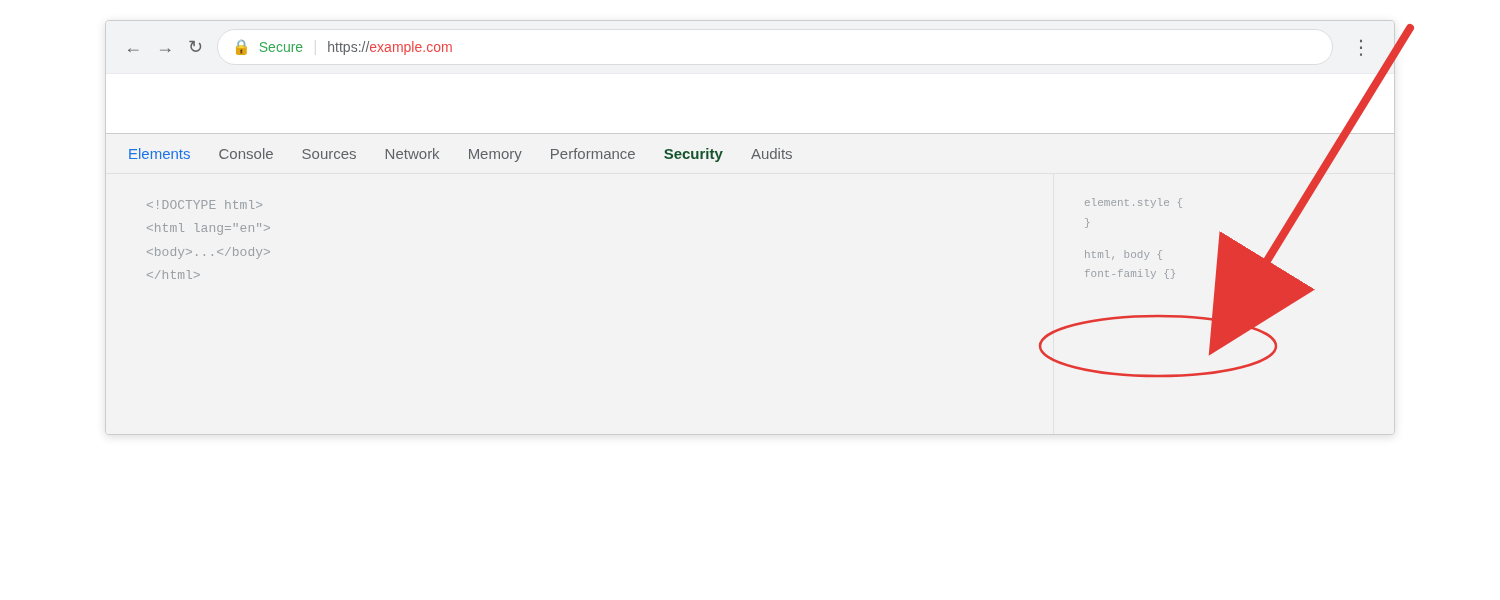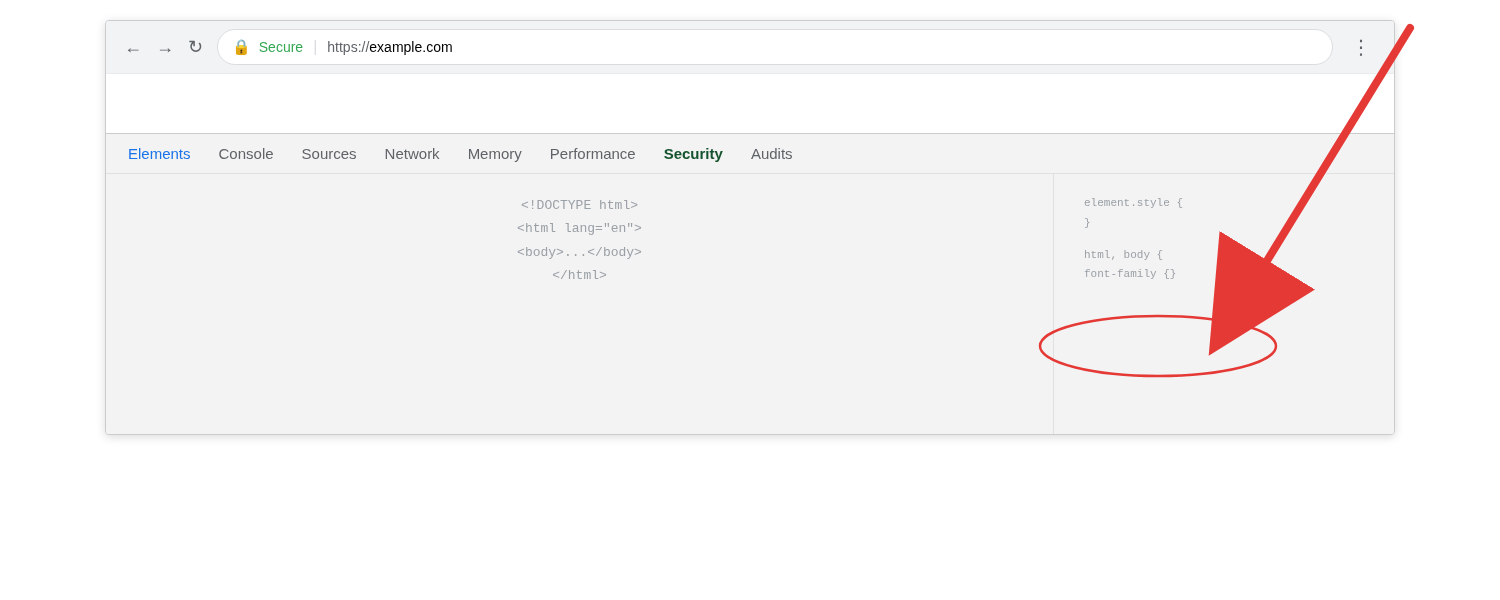--- a/index.html
+++ b/index.html
@@ -77,21 +77,21 @@
       font-size: 16px;
       margin: 0 2px;
     }
 
     .url-text {
       color: #5f6368;
       font-size: 14px;
     }
 
     .url-domain {
-      color: #000000;
+      color: #ef4444;
     }
 
     .menu-btn {
       font-size: 20px;
       color: #5f6368;
       cursor: pointer;
       background: none;
       border: none;
       padding: 4px 8px;
       letter-spacing: 1px;
@@ -153,21 +153,20 @@
     }
 
     .devtools-left {
       flex: 1;
       padding: 20px 40px;
       font-size: 13px;
       color: #9aa0a6;
       font-family: 'Courier New', Courier, monospace;
       line-height: 1.8;
       border-right: 1px solid #e0e0e0;
-      text-align: center;
     }
 
     .devtools-right {
       width: 340px;
       padding: 20px 30px;
       font-size: 11px;
       color: #9aa0a6;
       font-family: Liberation Mono, monospace;
       line-height: 1.8;
     }

